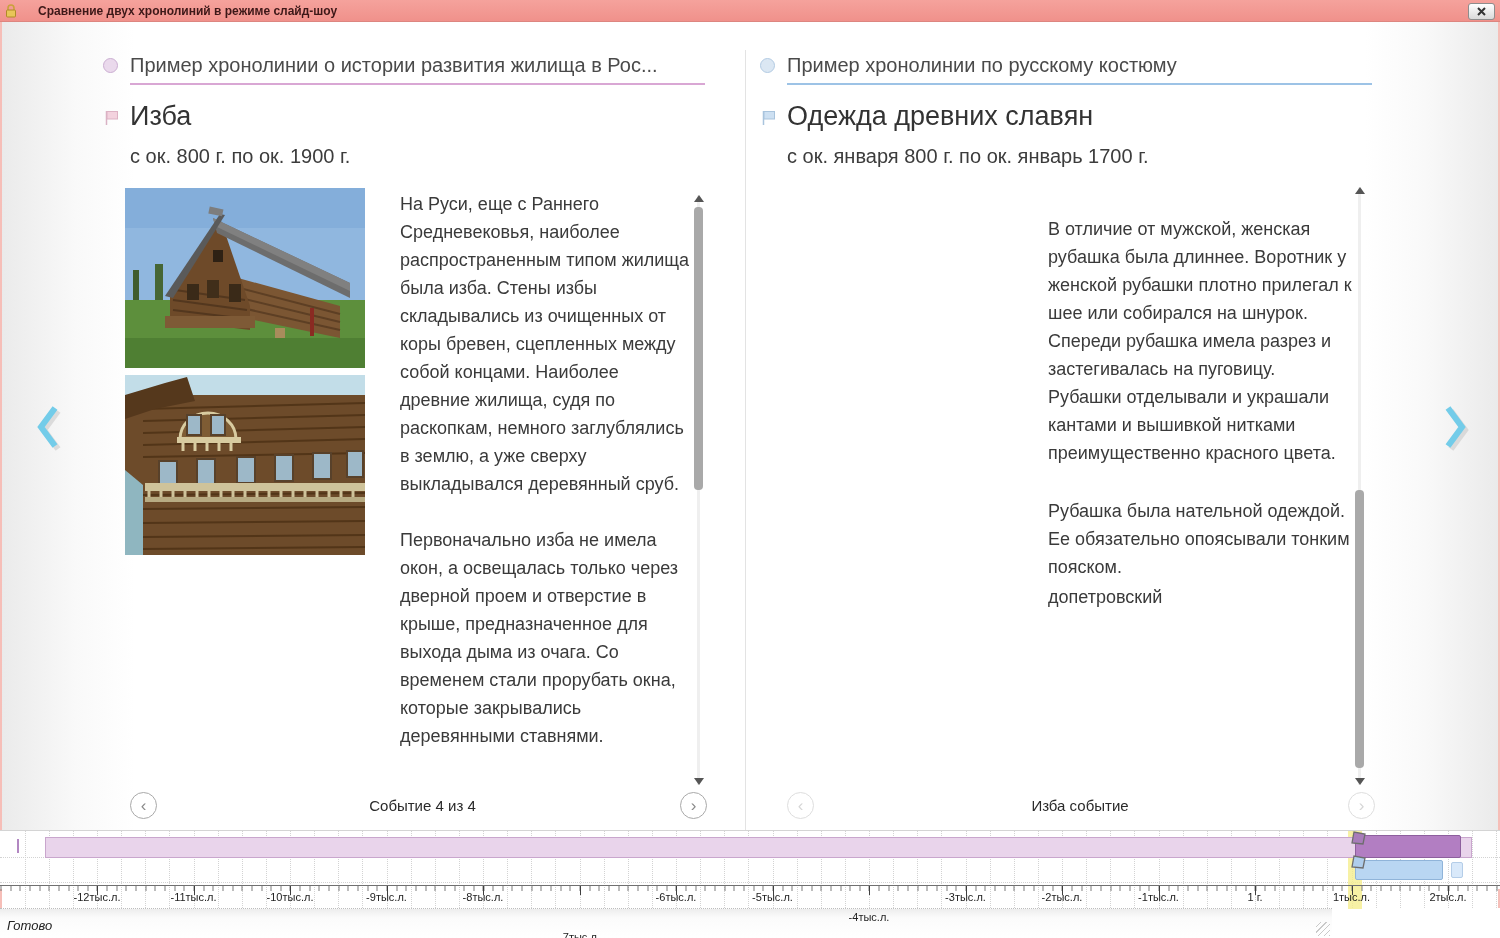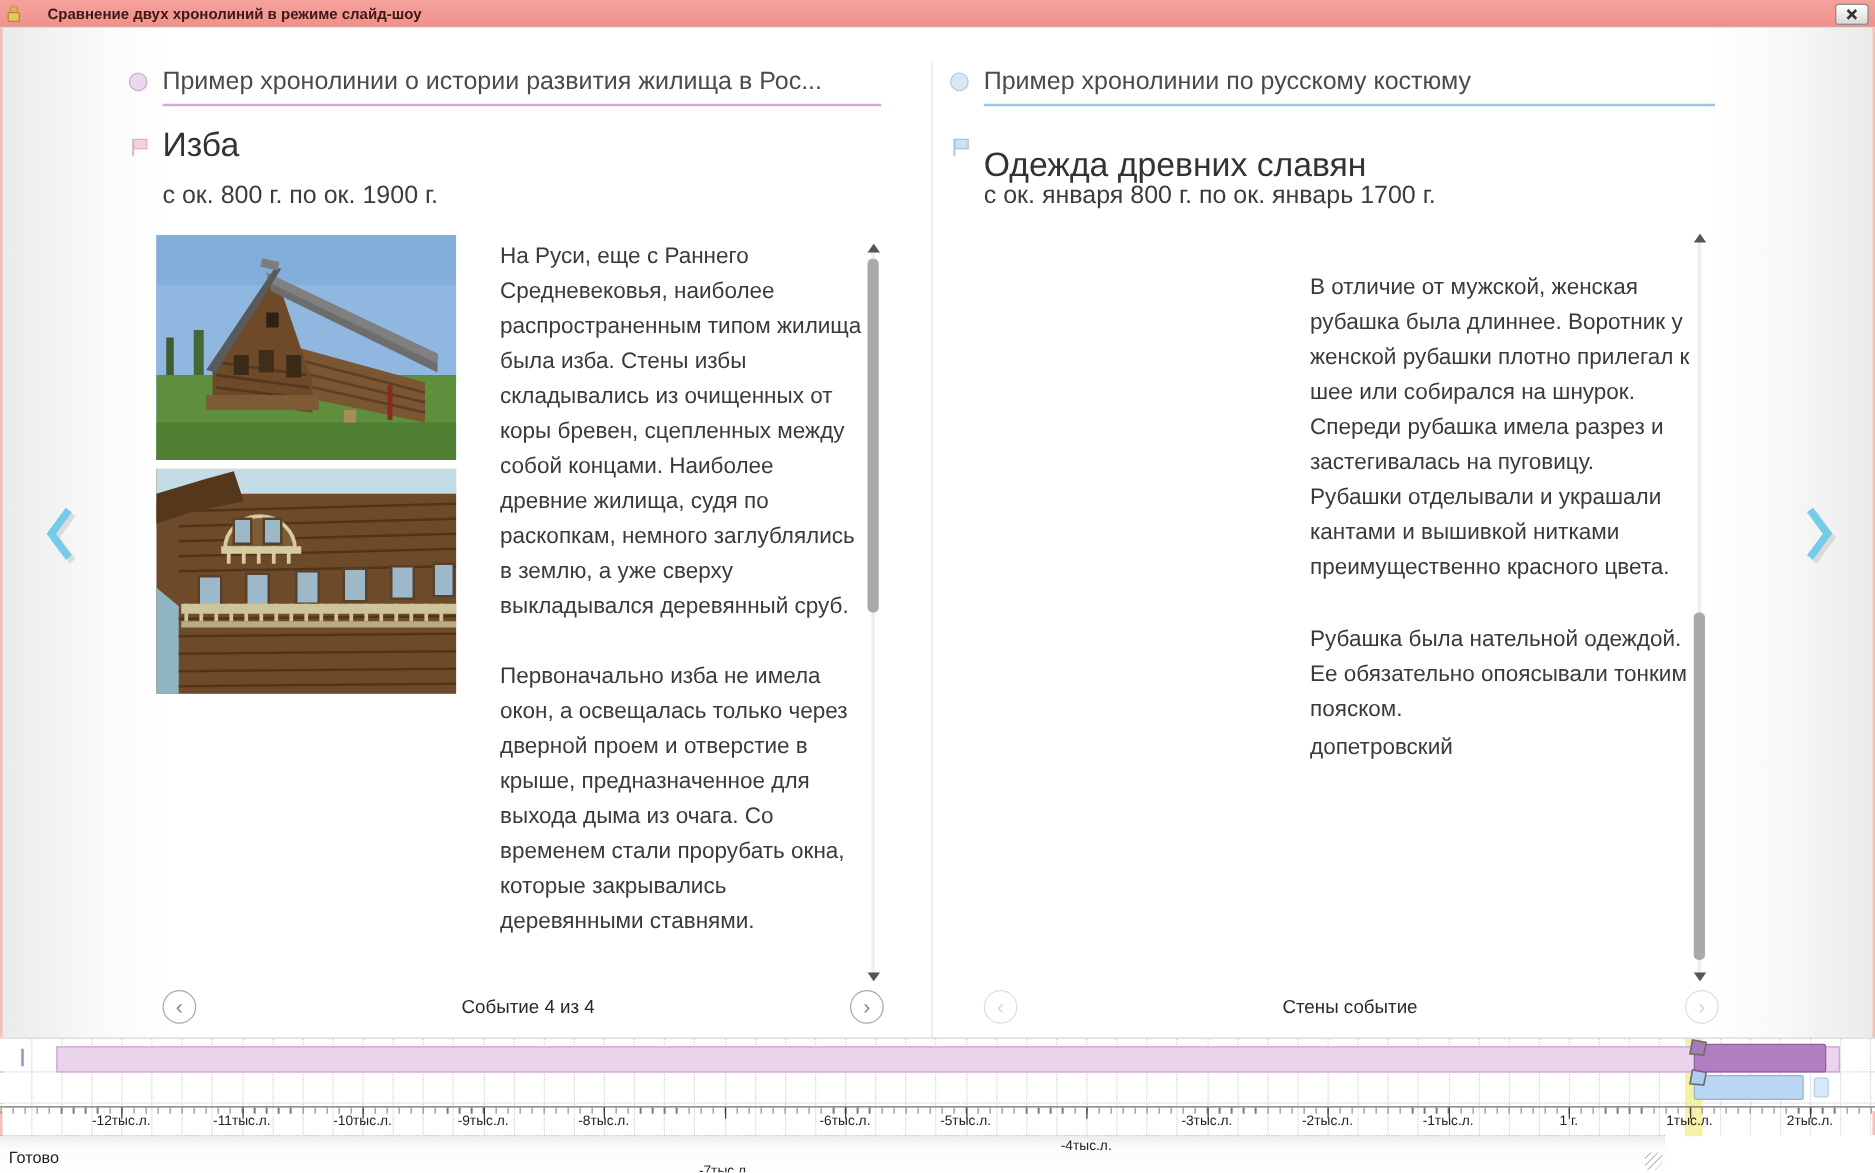--- a/index.html
+++ b/index.html
@@ -63,21 +63,21 @@
   .bar { position:absolute; z-index:2; }
   .flagmark { position:absolute; z-index:3; }
   .ruler-line { position:absolute; left:0; top:54px; width:1500px; height:1px; background:#707070; z-index:2; }
   .minorticks { position:absolute; left:0; top:55px; width:1500px; height:5px; z-index:2;
     background:repeating-linear-gradient(90deg,#7a7a7a 0 1px,transparent 1px 9.65px); background-position-x:0.5px; }
   .majortick { position:absolute; top:55px; width:1px; height:9px; background:#3f3f3f; z-index:2; }
   .tick-label { position:absolute; top:60px; transform:translateX(-50%); font-size:11px; color:#222; z-index:3; white-space:nowrap; }
 
   
   .statusbar { position:absolute; left:0; top:908px; width:1332px; height:30px;
-    border-top:1px dotted #bdbdbd; background:linear-gradient(#ededed,#fbfbfb 30%,#ffffff); }
+    border-top:1px dotted #bdbdbd; background:linear-gradient(#ededed,#fbfbfb 30%,#ffffff);font-style:italic; }
   .statusbar .stext { position:absolute; left:7px; top:9px; font-size:13px; color:#222; }
   .grip { position:absolute; right:2px; bottom:2px; width:14px; height:14px;
     background:repeating-linear-gradient(135deg,transparent 0 3px,#c9c9c9 3px 4px); }
 </style>
 </head>
 <body>
 
 <div class="window">
 
   <div class="titlebar">
@@ -244,38 +244,38 @@
     <span class="tl-circle" style="left:0px; top:13px; background:#dbe7f3; border:1px solid #b3cbe3;"></span>
     <span class="tl-title" style="left:27px; top:9px;">Пример хронолинии по русскому костюму</span>
     <span class="tl-underline" style="left:27px; top:38px; width:585px; background:#9dc3e6;"></span>
 
     <span class="flagmark" style="left:0px; top:64px;">
       <svg width="17" height="17" viewBox="0 0 17 17">
           <line x1="3.5" y1="16" x2="3.5" y2="2" stroke="#a9c4dd" stroke-width="1.5"></line>
           <rect x="4" y="2.5" width="10.5" height="7.5" fill="#cde0f2" stroke="#a9c4dd"></rect>
         </svg>
     </span>
-    <span class="ev-title" style="left:27px; top:72px;">Одежда древних славян</span>
+    <span class="ev-title" style="left:27px; top:56px;">Одежда древних славян</span>
     <span class="ev-dates" style="left:27px; top:100px;">с ок. января 800 г. по ок. январь 1700 г.</span>
 
     <div class="bodytext" style="left:288px; top:170px; width:305px; height:575px;">
       <p>В отличие от мужской, женская рубашка была длиннее. Воротник у женской рубашки плотно прилегал к шее или собирался на шнурок. Спереди рубашка имела разрез и застегивалась на пуговицу. Рубашки отделывали и украшали кантами и вышивкой нитками преимущественно красного цвета.</p>
       <p style="margin-top:30px;">Рубашка была нательной одеждой. Ее обязательно опоясывали тонким пояском.</p>
       <p style="margin-top:2px;">допетровский</p>
     </div>
 
     <div class="sbar" style="left:594px; top:142px; height:598px;">
       <div class="strack"></div>
       <div class="sarrow up"></div>
       <div class="sthumb" style="top:303px; height:278px;"></div>
       <div class="sarrow down"></div>
     </div>
 
     <button class="navcirc disabled" style="left:27px; top:747px;">‹</button>
-    <span class="navlabel" style="top:752px;">Стены событие</span>
+    <span class="navlabel" style="top:752px;">Изба событие</span>
     <button class="navcirc disabled" style="left:588px; top:747px;">›</button>
   </section>
 
   <div class="timeline" id="timeline">
       <div class="gridv" style="left: 1496.25px;"></div>
       <div class="gridv" style="left: 1472.12px;"></div>
       <div class="gridv" style="left: 1448px;"></div>
       <div class="gridv" style="left: 1423.88px;"></div>
       <div class="gridv" style="left: 1399.75px;"></div>
       <div class="gridv" style="left: 1375.62px;"></div>

